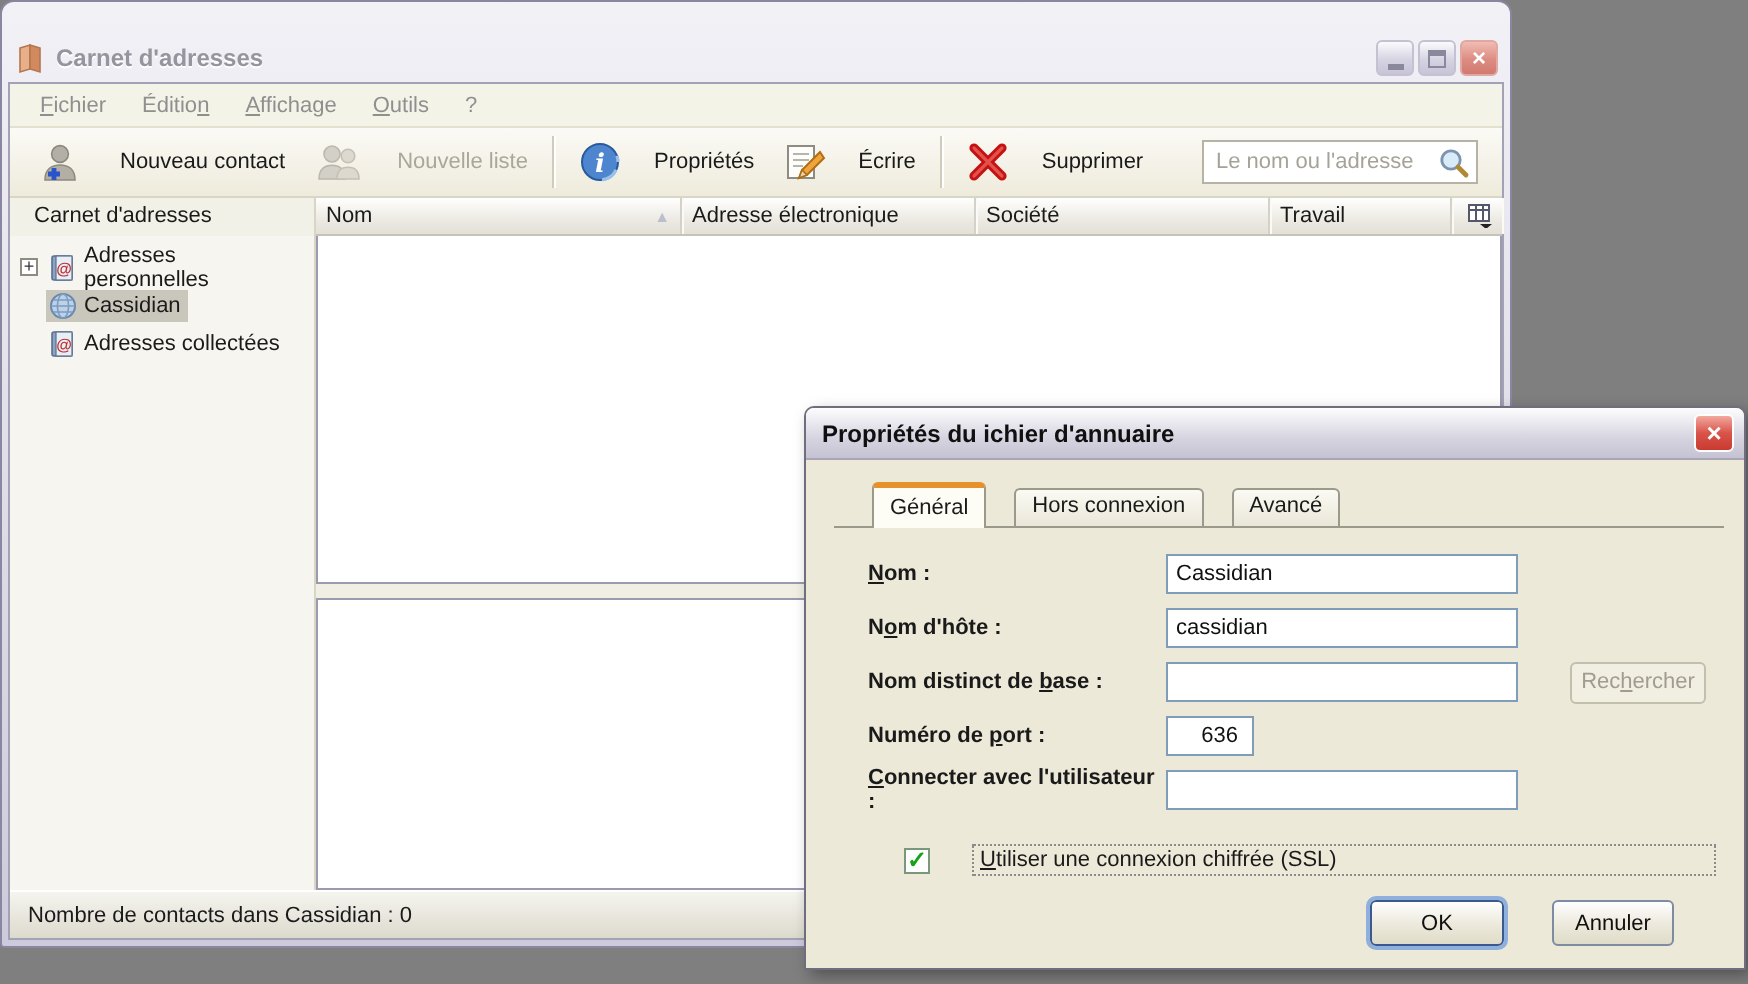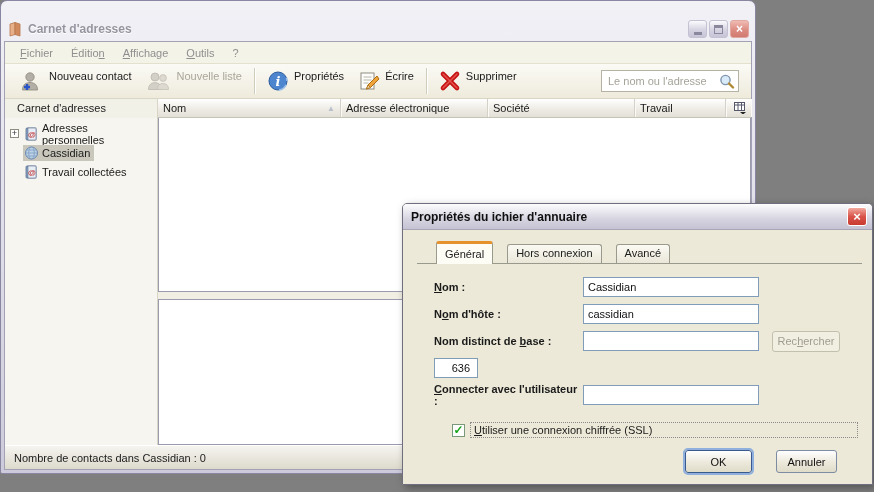--- a/index.html
+++ b/index.html
@@ -55,21 +55,21 @@
   }
   .menu-item { padding: 3px 9px; cursor: default; }
   .menubar u, .toolbar u, .panel u { text-decoration: underline; }
 
   .toolbar {
     height: 35px; display: flex; align-items: center; padding: 0 6px;
     background: linear-gradient(#fbfaf5, #eeebdc);
     border-bottom: 1px solid #d9d6c5;
   }
   .tb-btn {
-    display: flex; gap: 5px;
+    display: flex; align-items: center; gap: 16px;
     padding: 4px 7px; border-radius: 2px; color: #1a1a1a; cursor: default;
   }
   .tb-btn.disabled { color: #a9a69a; }
   .tb-sep { width: 1px; height: 26px; background: #cfccbb; box-shadow: 1px 0 0 #ffffff; margin: 0 5px; }
   .tb-icon { display: inline-flex; }
 
   .searchbox {
     margin-left: auto; margin-right: 6px;
     width: 138px; height: 22px; background: #ffffff;
     border: 1px solid #b6b3a5;
@@ -161,31 +161,31 @@
   .panel { flex: 1; border-top: 1px solid #99998c; padding: 13px 0 0 17px; }
 
   .frow { display: flex; align-items: center; margin-bottom: 7px; height: 20px; }
   .flabel { width: 149px; font-weight: bold; }
   .finput {
     width: 176px; height: 20px; border: 1px solid #7f9db9; background: #ffffff;
     font: inherit; padding: 0 4px; outline: none; color: #111;
   }
   .finput.small { width: 44px; text-align: right; padding-right: 7px; }
   .btn-search {
-    margin-left: 13px; width: 68px; height: 21px;
+    margin-left: 26px; width: 68px; height: 21px;
     background: #f1efe2; border: 1px solid #c2bfad; border-radius: 3px;
     color: #a09d8e; font: inherit; cursor: default;
   }
   .cbrow { display: flex; align-items: center; margin-top: 17px; padding-left: 18px; margin-right: 4px; }
   .checkbox {
     width: 13px; height: 13px; background: #ffffff; border: 1px solid #7a997a;
     display: flex; align-items: center; justify-content: center;
     color: #17a317; font-weight: bold; font-size: 12px; line-height: 10px; flex: none;
   }
-  .cb-label { flex: 1; margin-left: 5px; border: 1px dotted #8b8b8b; padding: 1px 3px; }
+  .cb-label { flex: 1; margin-left: 21px; border: 1px dotted #8b8b8b; padding: 1px 3px; }
 
   .dlg-buttons { margin-top: auto; display: flex; justify-content: flex-end; gap: 24px; padding-right: 25px; }
   .btn {
     height: 23px; border-radius: 3px; font: inherit; color: #101010; cursor: default;
     background: linear-gradient(#fefefe, #ece8db 55%, #e0dcc9);
     border: 1px solid #7d8ba3;
   }
   .btn.ok { width: 67px; outline: 2px solid #8fb0dc; outline-offset: 0px; border-color: #39598f; }
   .btn.cancel { width: 61px; }
 
@@ -324,21 +324,21 @@
             </div>
             <div class="tree-row">
               <span class="row-inner">
                 <span class="tree-icon">
                   <svg width="15" height="14" viewBox="0 0 15 14">
                     <rect x="2" y="1" width="10" height="12" rx="1" fill="#8ca4c4" stroke="#5a7090" stroke-width="0.8"></rect>
                     <rect x="4" y="1" width="8" height="12" fill="#e8eef6" stroke="#5a7090" stroke-width="0.6"></rect>
                     <text x="8" y="10" text-anchor="middle" font-size="8" font-weight="bold" fill="#c03030">@</text>
                   </svg>
                 </span>
-                <span>Travail collectées</span>
+                <span>Adresses collectées</span>
               </span>
             </div>
           </div>
         </div>
 
         <div class="main-pane">
           <div class="colheaders">
             <div class="col" style="width:183px">
               <span>Nom</span>
               <span class="sort">▲</span>
@@ -395,20 +395,21 @@
         <div class="frow">
           <span class="flabel">N<u>o</u>m d'hôte :</span>
           <input class="finput" value="cassidian" style="">
         </div>
         <div class="frow">
           <span class="flabel">Nom distinct de <u>b</u>ase :</span>
           <input class="finput" value="" style="">
           <button class="btn-search" disabled="">Rec<u>h</u>ercher</button>
         </div>
         <div class="frow">
+          <span class="flabel">Numéro de <u>p</u>ort :</span>
           <input class="finput small" value="636" style="">
         </div>
         <div class="frow">
           <span class="flabel"><u>C</u>onnecter avec l'utilisateur :</span>
           <input class="finput" value="" style="">
         </div>
         <div class="cbrow">
           <span class="checkbox">
               <span id="ssl-check-glyph">✓</span>
             </span>

